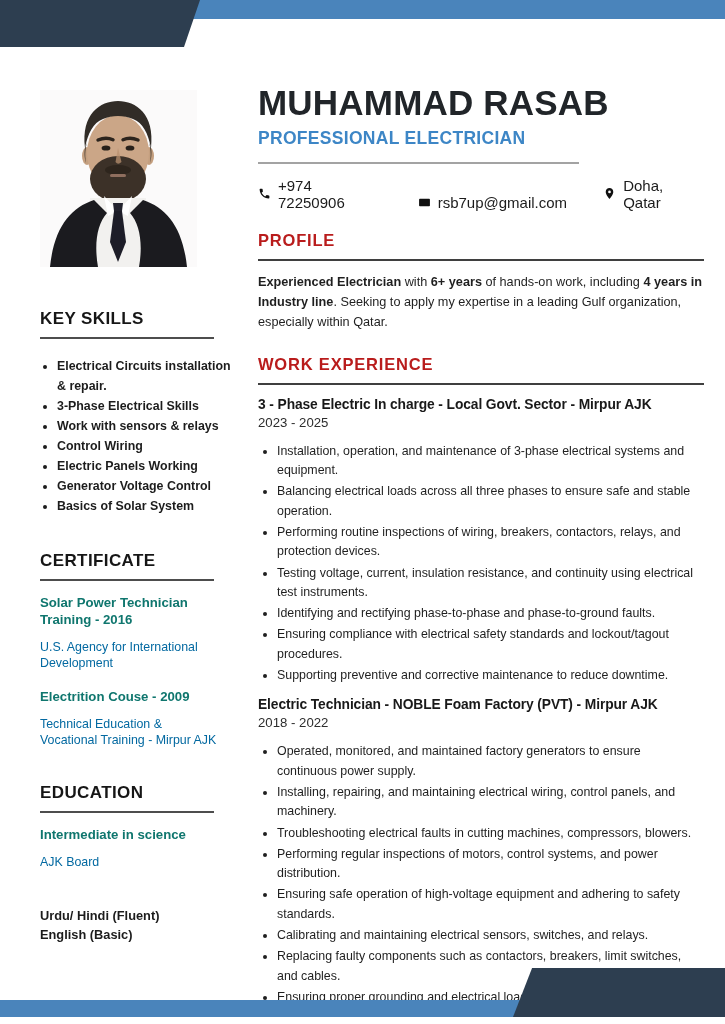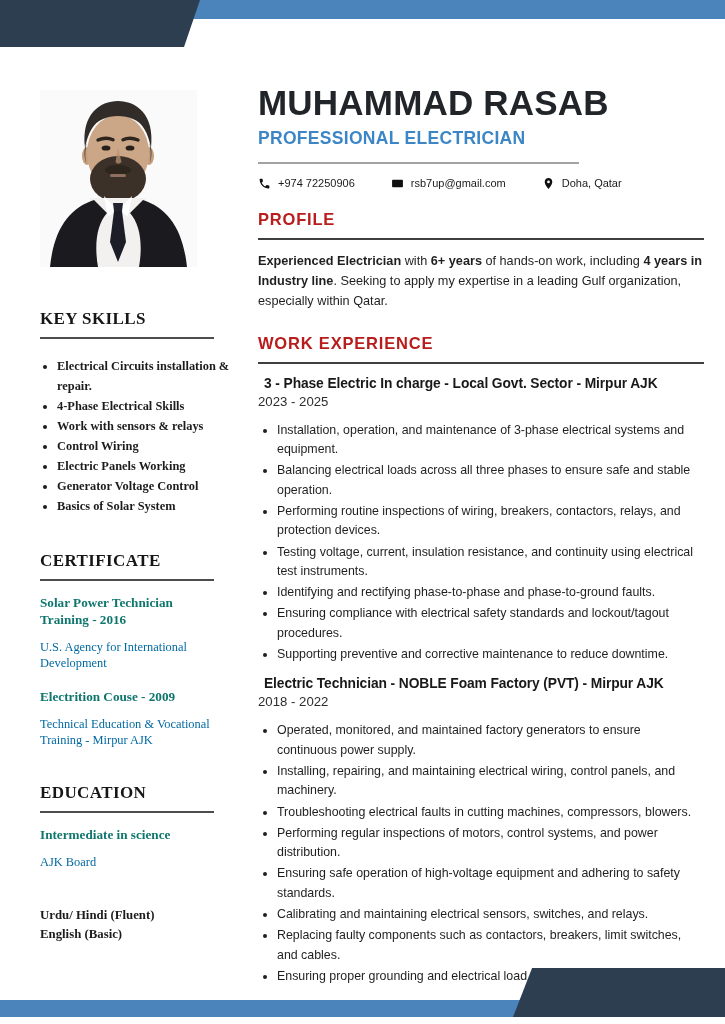--- a/index.html
+++ b/index.html
@@ -15,51 +15,51 @@
   }
   
   .deco{position:absolute;}
   .deco-top-blue{top:0;left:188px;right:0;height:19px;background:var(--blue);z-index:1;}
   .deco-top-dark{top:0;left:0;width:200px;height:47px;background:var(--navy);z-index:2;
     clip-path:polygon(0 0,100% 0,92% 100%,0 100%);}
   .deco-bottom-blue{top:1000px;left:0;width:531px;height:17px;background:var(--blue);z-index:1;}
   .deco-bottom-dark{top:968px;left:513px;width:212px;height:49px;background:var(--navy);z-index:2;
     clip-path:polygon(9% 0,100% 0,100% 100%,0 100%);}
   
-  .sidebar{position:absolute;left:40px;top:90px;width:194px;font-family:Liberation Serif, serif;}
+  .sidebar{position:absolute;left:40px;top:90px;width:194px;}
   .photo{width:157px;height:177px;display:block;}
   .side-sections{margin-top:42px;}
   .side-section{margin-bottom:35px;}
   .side-heading{
     font-size:17px;font-weight:bold;color:#161616;letter-spacing:.4px;
     margin:0;padding-bottom:8px;border-bottom:2px solid #4d4d4d;width:174px;
   }
   .skill-list{margin:17px 0 0;padding-left:17px;}
   .skill-item{font-size:12.4px;font-weight:bold;color:#1c1c1c;line-height:20px;}
   .side-entry{margin-top:13px;margin-bottom:17px;}
   .side-entry-title{font-size:13.2px;font-weight:bold;color:#0f766e;line-height:17px;width:180px;}
   .side-entry-sub{font-size:12.4px;color:#0369a1;line-height:15.5px;margin-top:12px;width:180px;}
   .side-line{font-size:12.8px;font-weight:bold;color:#1c1c1c;line-height:19px;}
   .side-body{margin-top:2px;}
   
   .main{position:absolute;left:258px;top:84px;width:446px;}
   .name{font-size:35px;font-weight:bold;color:#212529;margin:0;line-height:1.08;letter-spacing:.2px;}
   .subtitle{font-size:17.5px;font-weight:bold;color:var(--accent);margin-top:6px;letter-spacing:.3px;}
   .contact-divider{height:2px;background:#a3a3a3;width:321px;margin-top:13px;}
-  .contact-row{display:flex;align-items:flex-start;gap:36px;margin-top:13px;font-size:11px;color:#1b1b1b;}
+  .contact-row{display:flex;align-items:flex-end;gap:36px;margin-top:13px;font-size:15px;color:#1b1b1b;}
   .contact-item{display:flex;align-items:center;gap:7px;}
   .cicon{width:13px;height:13px;fill:#101010;flex:0 0 auto;}
   .section-heading{
     font-size:16.5px;font-weight:bold;letter-spacing:.8px;color:#b91c1c;
     border-bottom:2px solid #3f3f3f;padding-bottom:9px;margin:23px 0 0;
   }
   .section-heading.first{margin-top:20px;}
   .profile-para{margin:11px 0 0;font-size:12.7px;line-height:20px;color:#1f1f1f;}
   .jobs{margin-top:3px;}
-  .job-title{font-size:13.8px;font-weight:bold;color:#191919;margin:12px 6px 0;white-space:nowrap;letter-spacing:-.1px;}
+  .job-title{font-size:13.8px;font-weight:bold;color:#191919;margin:12px 0 0;white-space:nowrap;letter-spacing:-.1px;}
   .job-dates{font-size:13.2px;color:#2d2d2d;margin-top:3px;}
   .job-bullets{margin:12px 0 0;padding-left:19px;}
   .job-bullets li{font-size:12.4px;line-height:19.3px;color:#1f1f1f;margin-bottom:2px;}
 </style>
 </head>
 <body>
 
 <div class="deco deco-top-blue"></div>
 <div class="deco deco-top-dark"></div>
 <div class="deco deco-bottom-blue"></div>
@@ -104,21 +104,21 @@
     <path d="M54 110 C30 118 14 138 10 177 L58 177 C54 154 57 134 67 123 Z" fill="#1b1b1f"></path>
     <path d="M103 110 C127 118 143 138 147 177 L99 177 C103 154 100 134 90 123 Z" fill="#1b1b1f"></path>
   </svg>
 
   <div class="side-sections">
   <section class="side-section">
     <h2 class="side-heading">KEY SKILLS</h2>
     <div class="side-body">
           <ul class="skill-list">
             <li class="skill-item">Electrical Circuits installation &amp; repair.</li>
-            <li class="skill-item">4-Phase Electrical Skills</li>
+            <li class="skill-item">3-Phase Electrical Skills</li>
             <li class="skill-item">Work with sensors &amp; relays</li>
             <li class="skill-item">Control Wiring</li>
             <li class="skill-item">Electric Panels Working</li>
             <li class="skill-item">Generator Voltage Control</li>
             <li class="skill-item">Basics of Solar System</li>
           </ul>
         </div>
   </section>
 
   <section class="side-section">

